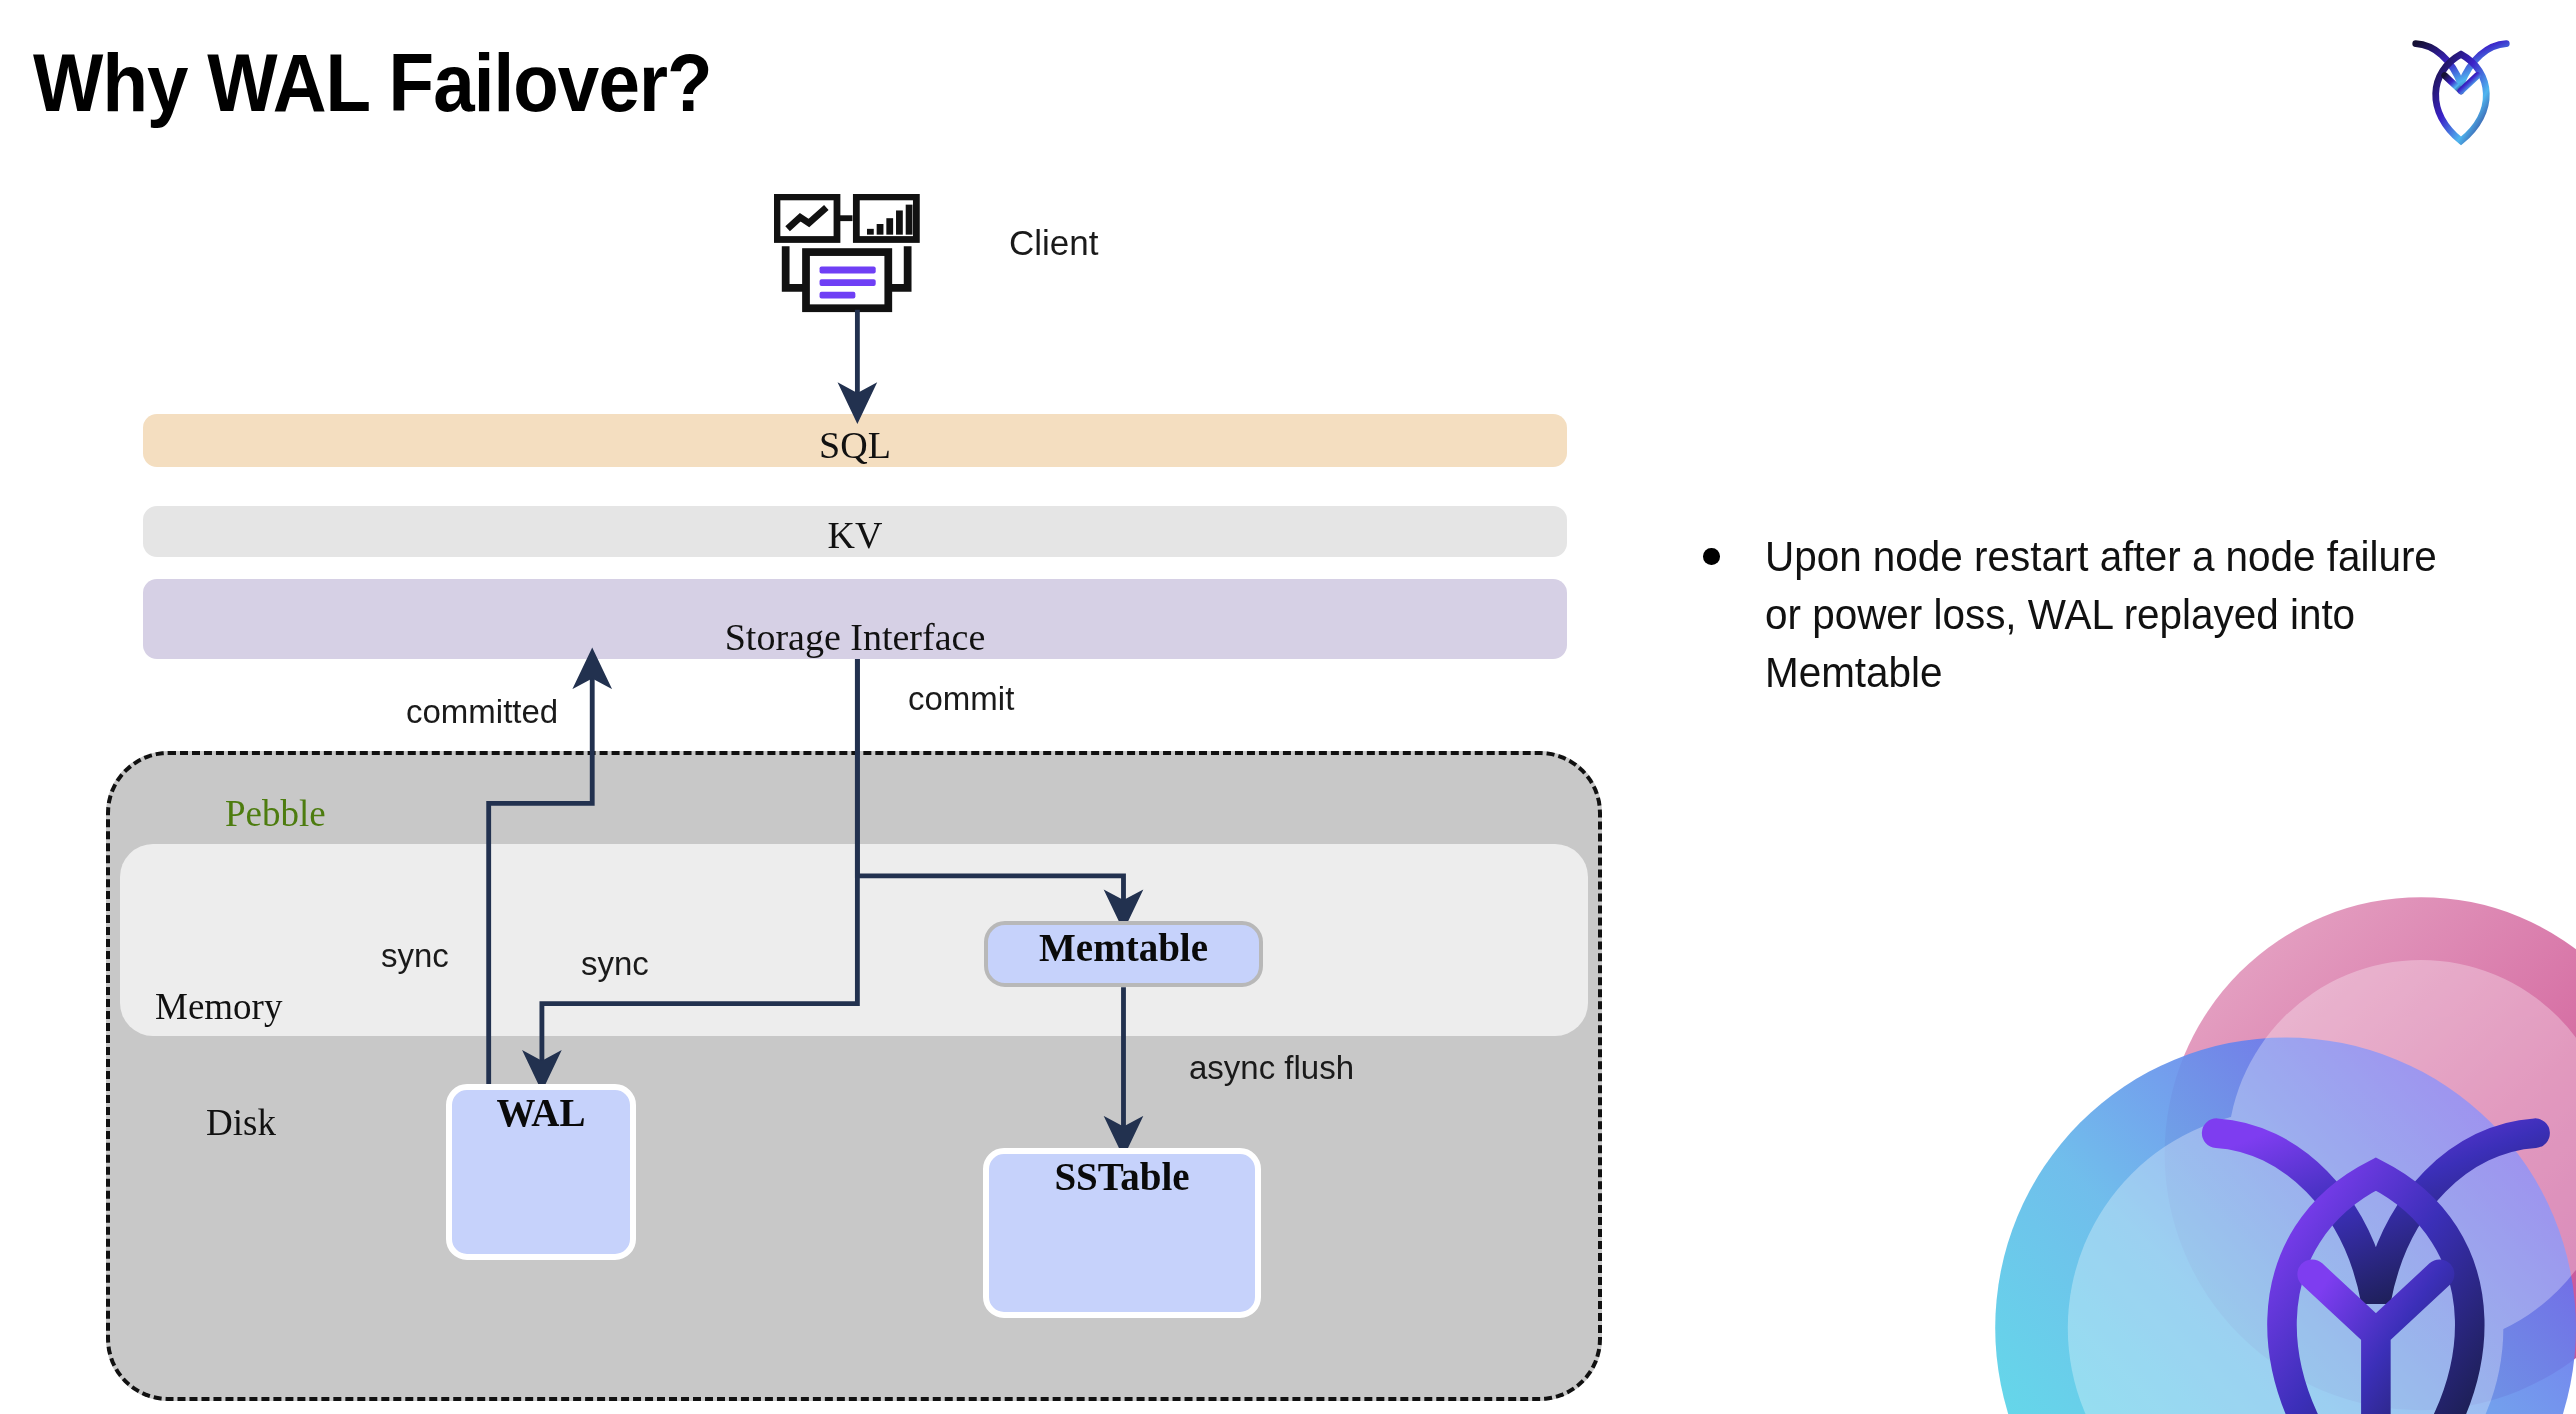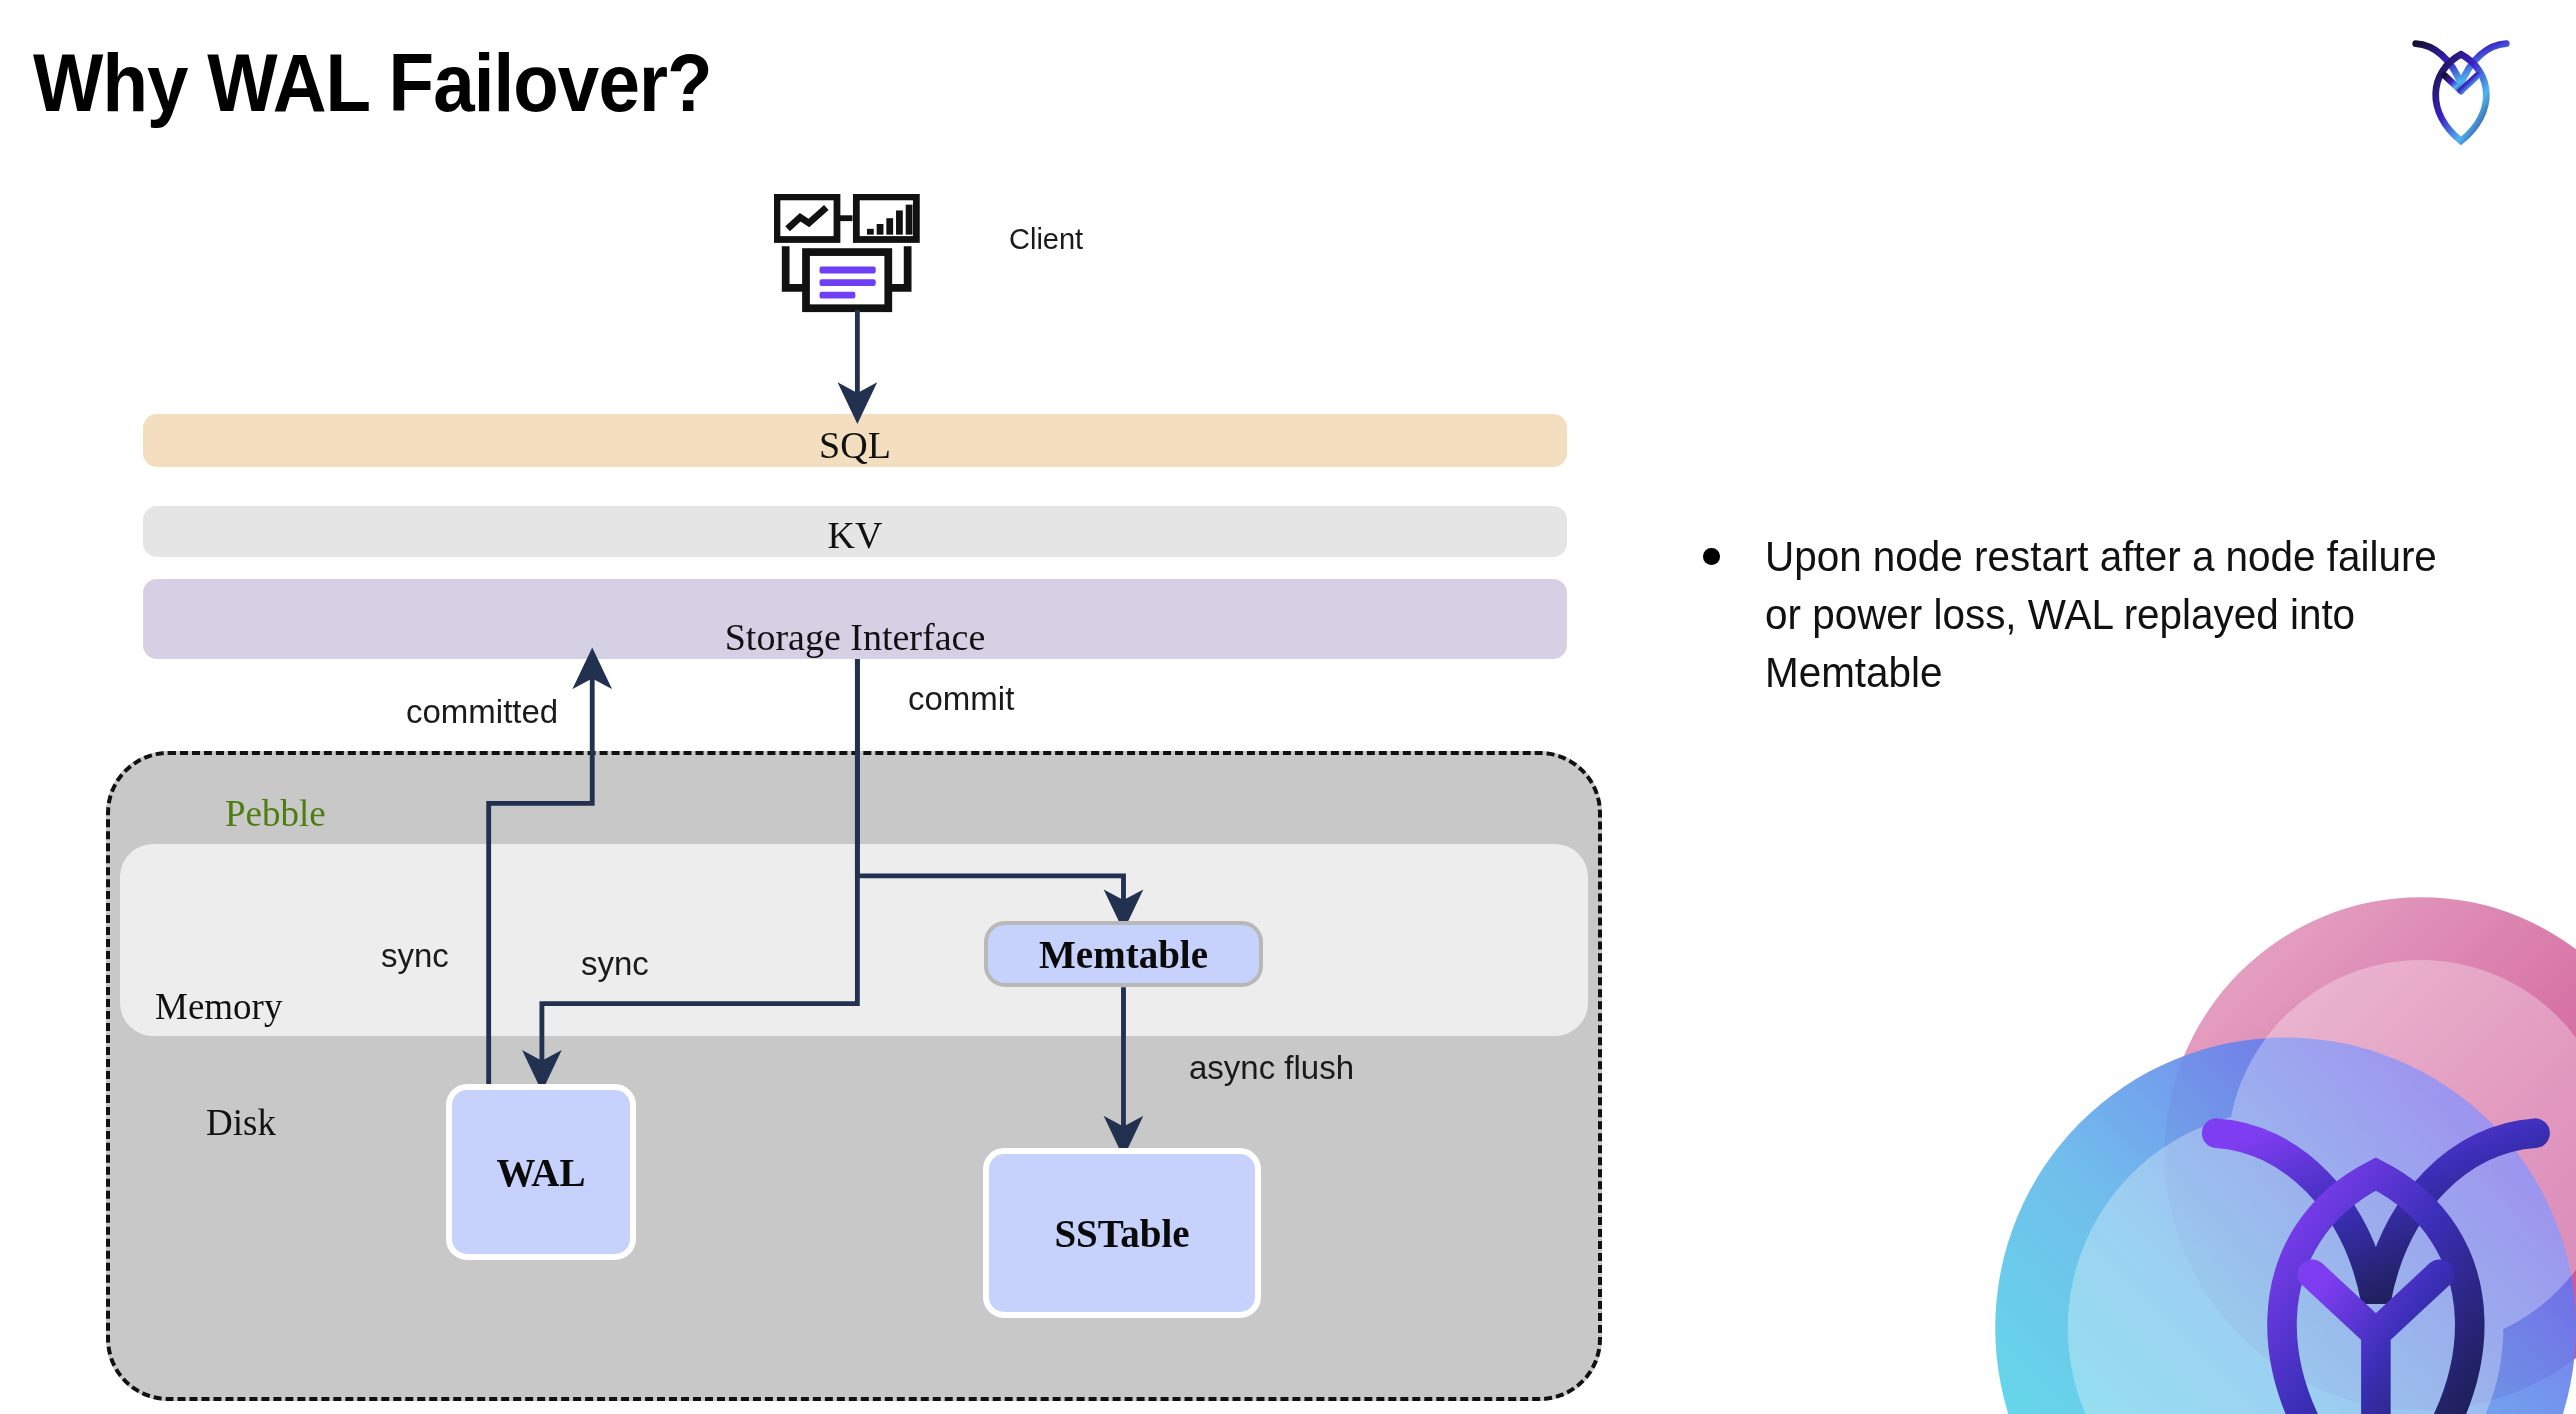--- a/index.html
+++ b/index.html
@@ -58,21 +58,21 @@
     position: absolute;
     left: 774px;
     top: 194px;
     width: 155px;
     height: 121px;
   }
   #client-label {
     position: absolute;
     left: 1009px;
     top: 223px;
-    font-size: 29px;
+    font-size: 35px;
     color: #1a1a1a;
     font-family: "Liberation Sans", sans-serif;
     white-space: nowrap;
   }
 
   
   .layer-bar {
     position: absolute;
     left: 143px;
     width: 1424px;
@@ -136,21 +136,21 @@
     color: #111111;
   }
 
   
   .node-box {
     position: absolute;
     box-sizing: border-box;
     background: #c6d2fb;
     border-radius: 21px;
     display: flex;
-    align-items: center;
+    align-items: flex-start;
     justify-content: center;
     font-family: "Liberation Serif", serif;
     font-weight: bold;
     font-size: 39px;
     color: #0a0a0a;
   }
   #node-memtable {
     left: 984px; top: 921px; width: 279px; height: 66px;
     border: 4.8px solid #b8b8b8;
   }

